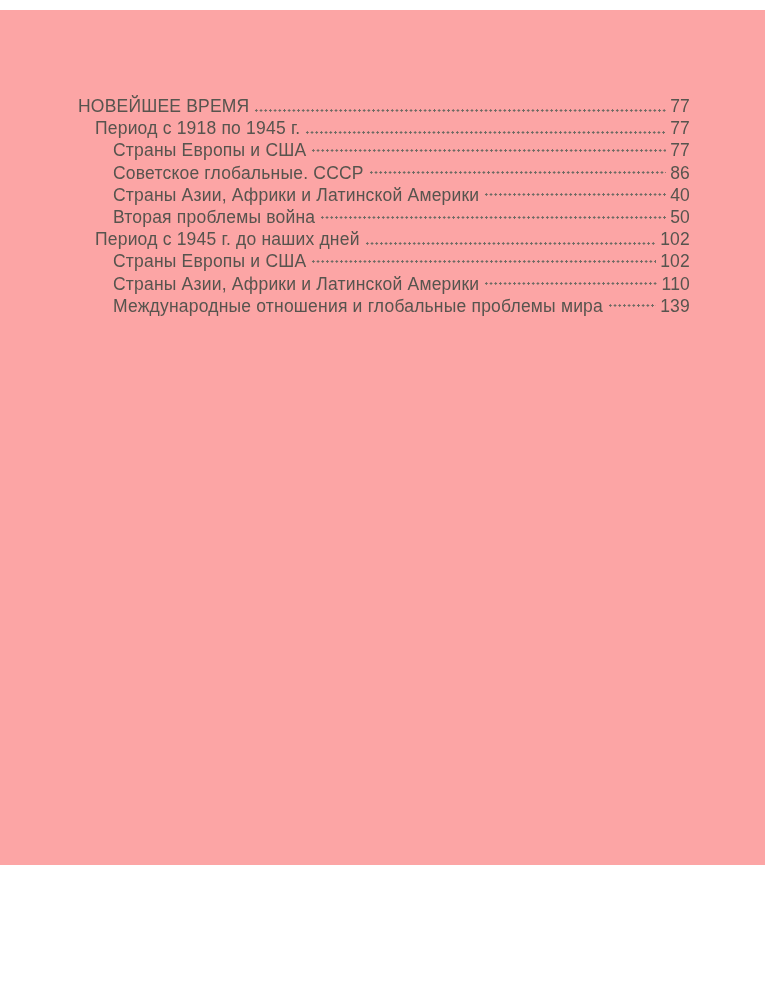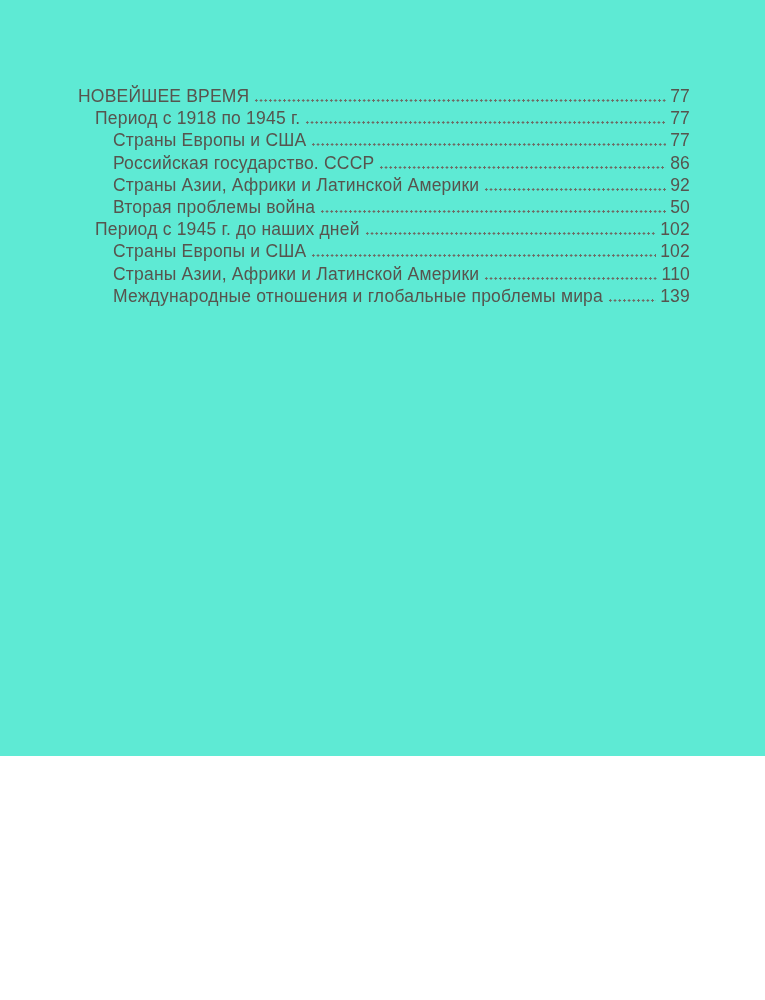--- a/index.html
+++ b/index.html
@@ -15,42 +15,43 @@
     width:765px;
     height:1000px;
     overflow:hidden;
     font-family:"Liberation Sans", sans-serif;
     color:var(--text-color);
     -webkit-font-smoothing:antialiased;
   }
   .page{
     position:relative;
     width:765px;
-    height:756px;
-    background:#5eead4;
+    height:855px;
+    background:#fca5a5;
+    margin-top:10px;
   }
   .toc{
     position:absolute;
     top:85px;
     left:78px;
     width:612px;
   }
   .toc-row{
     display:flex;
     align-items:baseline;
     height:22.2px;
     font-size:17.5px;
     font-weight:300;
     line-height:22.2px;
     letter-spacing:0.2px;
     white-space:nowrap;
   }
   .lvl-0{ padding-left:0; }
   .lvl-1{ padding-left:17px;justify-content:flex-end; }
-  .lvl-2{ padding-left:35px; }
+  .lvl-2{ padding-left:35px;align-items:center; }
   .toc-label{
     flex:0 0 auto;
   }
   .toc-leader{
     flex:1 1 auto;
     height:3px;
     margin:0 4px 0 5px;
     background-image:radial-gradient(circle, var(--dot-color) 1.05px, rgba(0,0,0,0) 1.35px);
     background-size:4.7px 3px;
     background-repeat:repeat-x;
@@ -79,29 +80,29 @@
       <span class="toc-page">77</span>
     </div>
 
     <div class="toc-row lvl-2">
       <span class="toc-label">Страны Европы и США</span>
       <span class="toc-leader"></span>
       <span class="toc-page">77</span>
     </div>
 
     <div class="toc-row lvl-2">
-      <span class="toc-label">Российская государство. СССР</span>
+      <span class="toc-label">Советское глобальные. СССР</span>
       <span class="toc-leader"></span>
       <span class="toc-page">86</span>
     </div>
 
     <div class="toc-row lvl-2">
       <span class="toc-label">Страны Азии, Африки и Латинской Америки</span>
       <span class="toc-leader"></span>
-      <span class="toc-page">92</span>
+      <span class="toc-page">40</span>
     </div>
 
     <div class="toc-row lvl-2">
       <span class="toc-label">Вторая проблемы война</span>
       <span class="toc-leader"></span>
       <span class="toc-page">50</span>
     </div>
 
     <div class="toc-row lvl-1">
       <span class="toc-label">Период с 1945 г. до наших дней</span>

